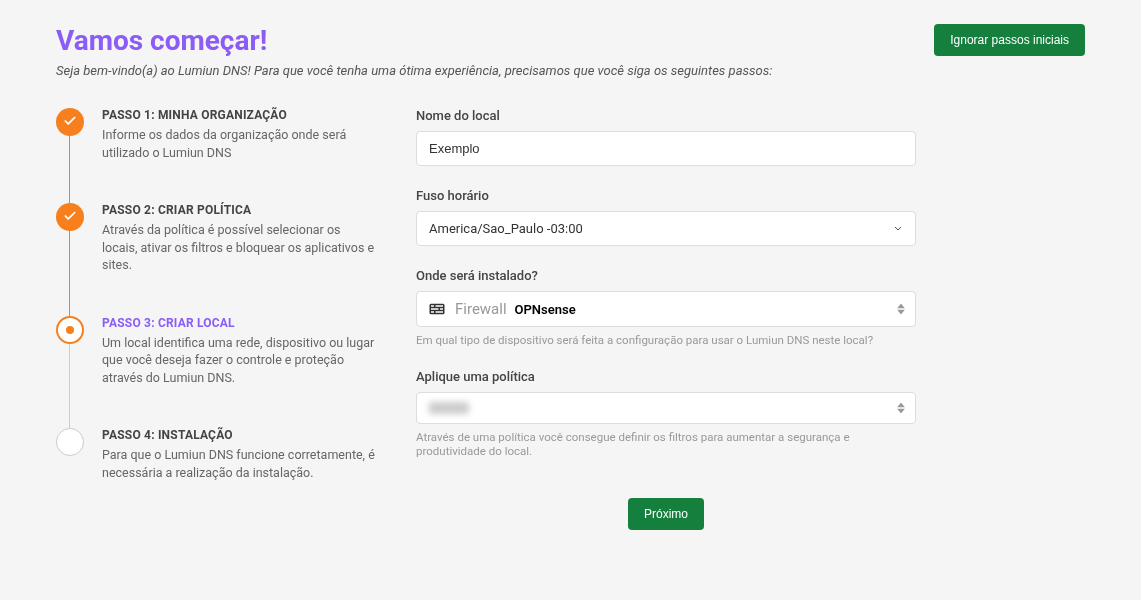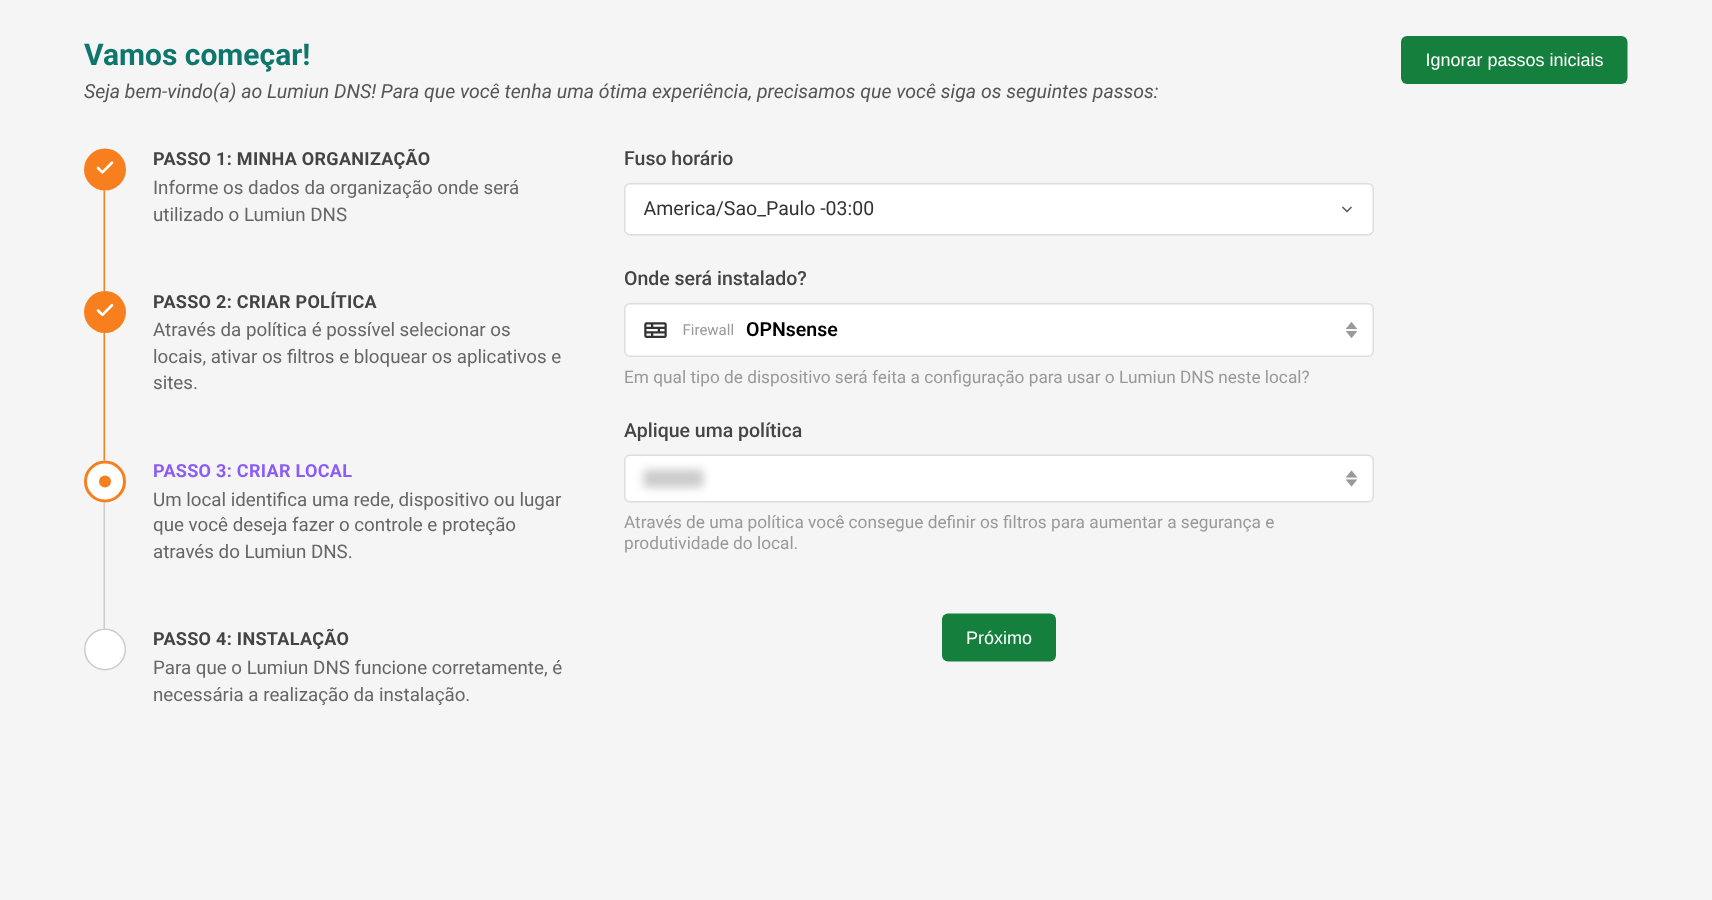--- a/index.html
+++ b/index.html
@@ -14,23 +14,23 @@
   .container {
     padding: 24px 56px;
   }
   .header-row {
     display: flex;
     justify-content: space-between;
     align-items: flex-start;
     margin-bottom: 30px;
   }
   .header-text h1 {
-    font-size: 20px;
+    font-size: 28px;
     font-weight: 700;
-    color: #0f766e;
+    color: #8b5cf6;
     margin-bottom: 6px;
   }
   .header-text p {
     font-size: 13px;
     color: #555;
     font-style: italic;
   }
   .btn-orange {
     background: #15803d;
     color: #fff;
@@ -178,21 +178,21 @@
   }
   .install-select .icon-box {
     width: 20px;
     height: 20px;
     display: flex;
     align-items: center;
     justify-content: center;
   }
   .install-select .cat {
     color: #999;
-    font-size: 10px;
+    font-size: 15px;
   }
   .install-select .val {
     color: #000000;
     font-weight: 600;
     font-size: 13px;
   }
   .helper {
     font-size: 11.5px;
     color: #999;
     margin-top: 6px;
@@ -270,20 +270,24 @@
         <div class="step-body">
           <div class="step-title">PASSO 4: INSTALAÇÃO</div>
           <div class="step-desc">Para que o Lumiun DNS funcione corretamente, é necessária a realização da instalação.</div>
         </div>
       </div>
 
     </div>
 
     <div class="form-area">
 
+      <div class="form-group">
+        <label class="form-label">Nome do local</label>
+        <input type="text" class="form-control" value="Exemplo" style="">
+      </div>
 
       <div class="form-group">
         <label class="form-label">Fuso horário</label>
         <div class="select-wrap">
           <div class="form-control">
             <span>America/Sao_Paulo -03:00</span>
           </div>
           <span class="chevron">
             <svg width="12" height="12" viewBox="0 0 24 24" fill="none" stroke="#555" stroke-width="2">
                 <polyline points="6 9 12 15 18 9"></polyline>

